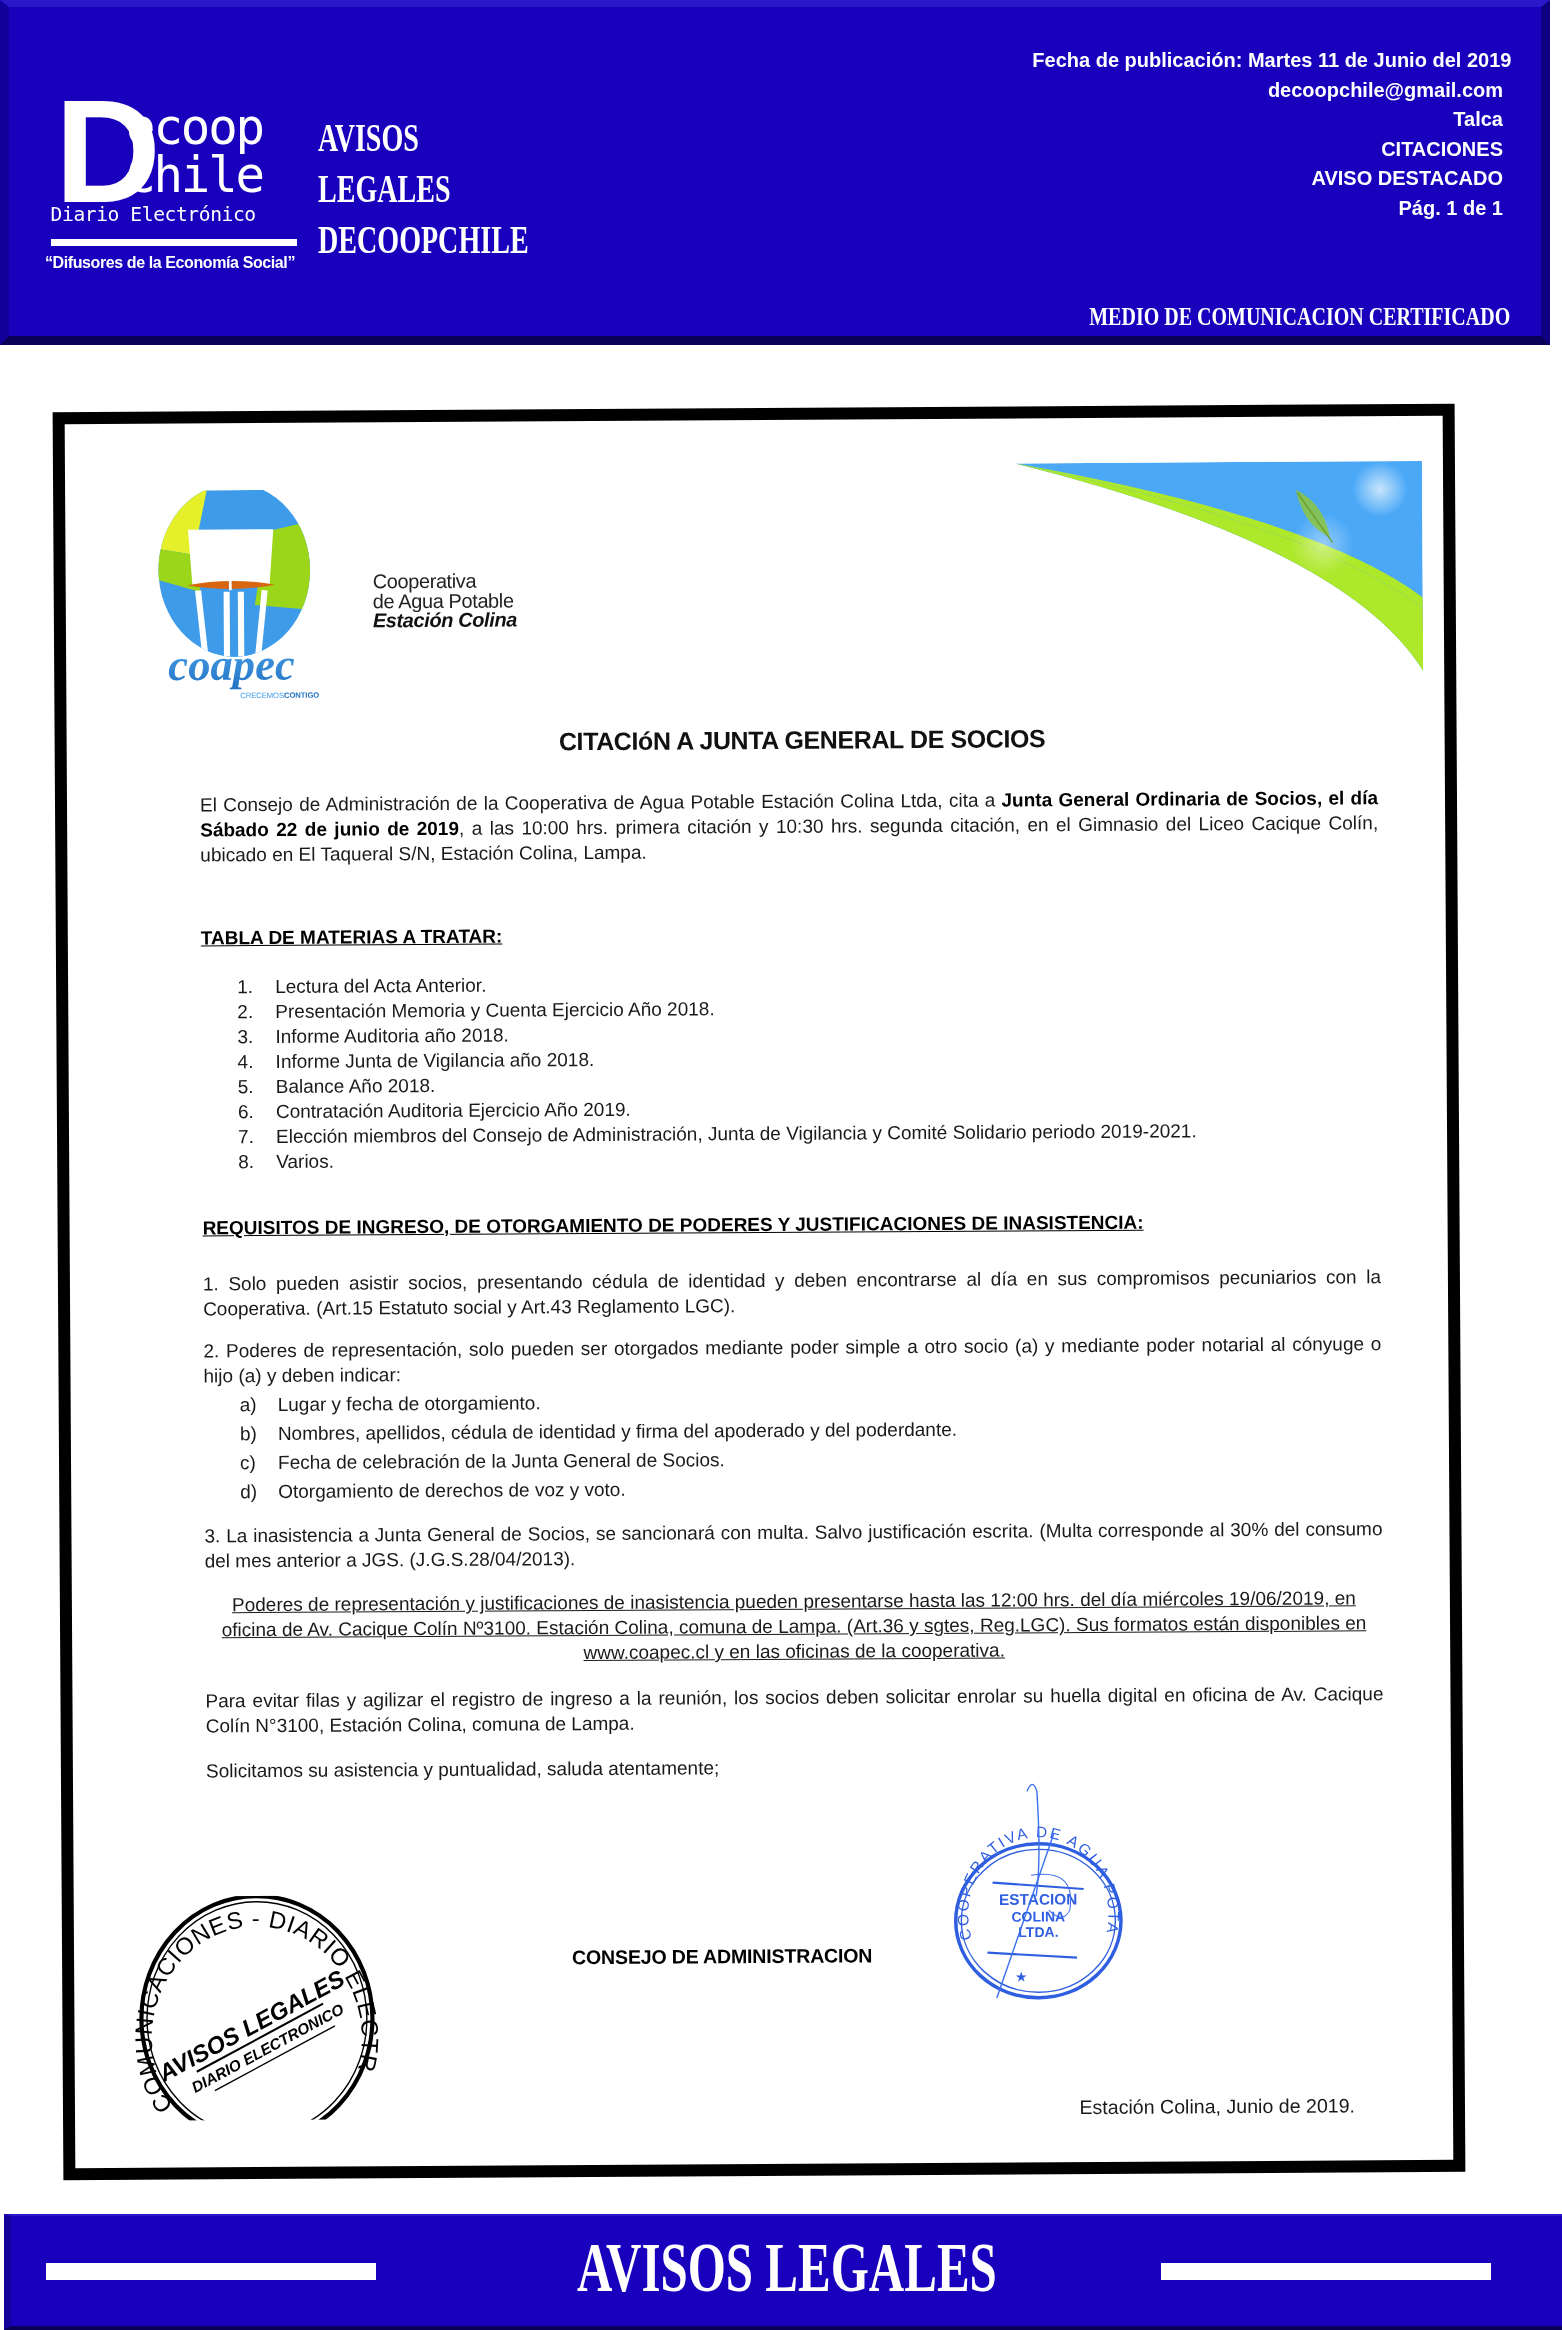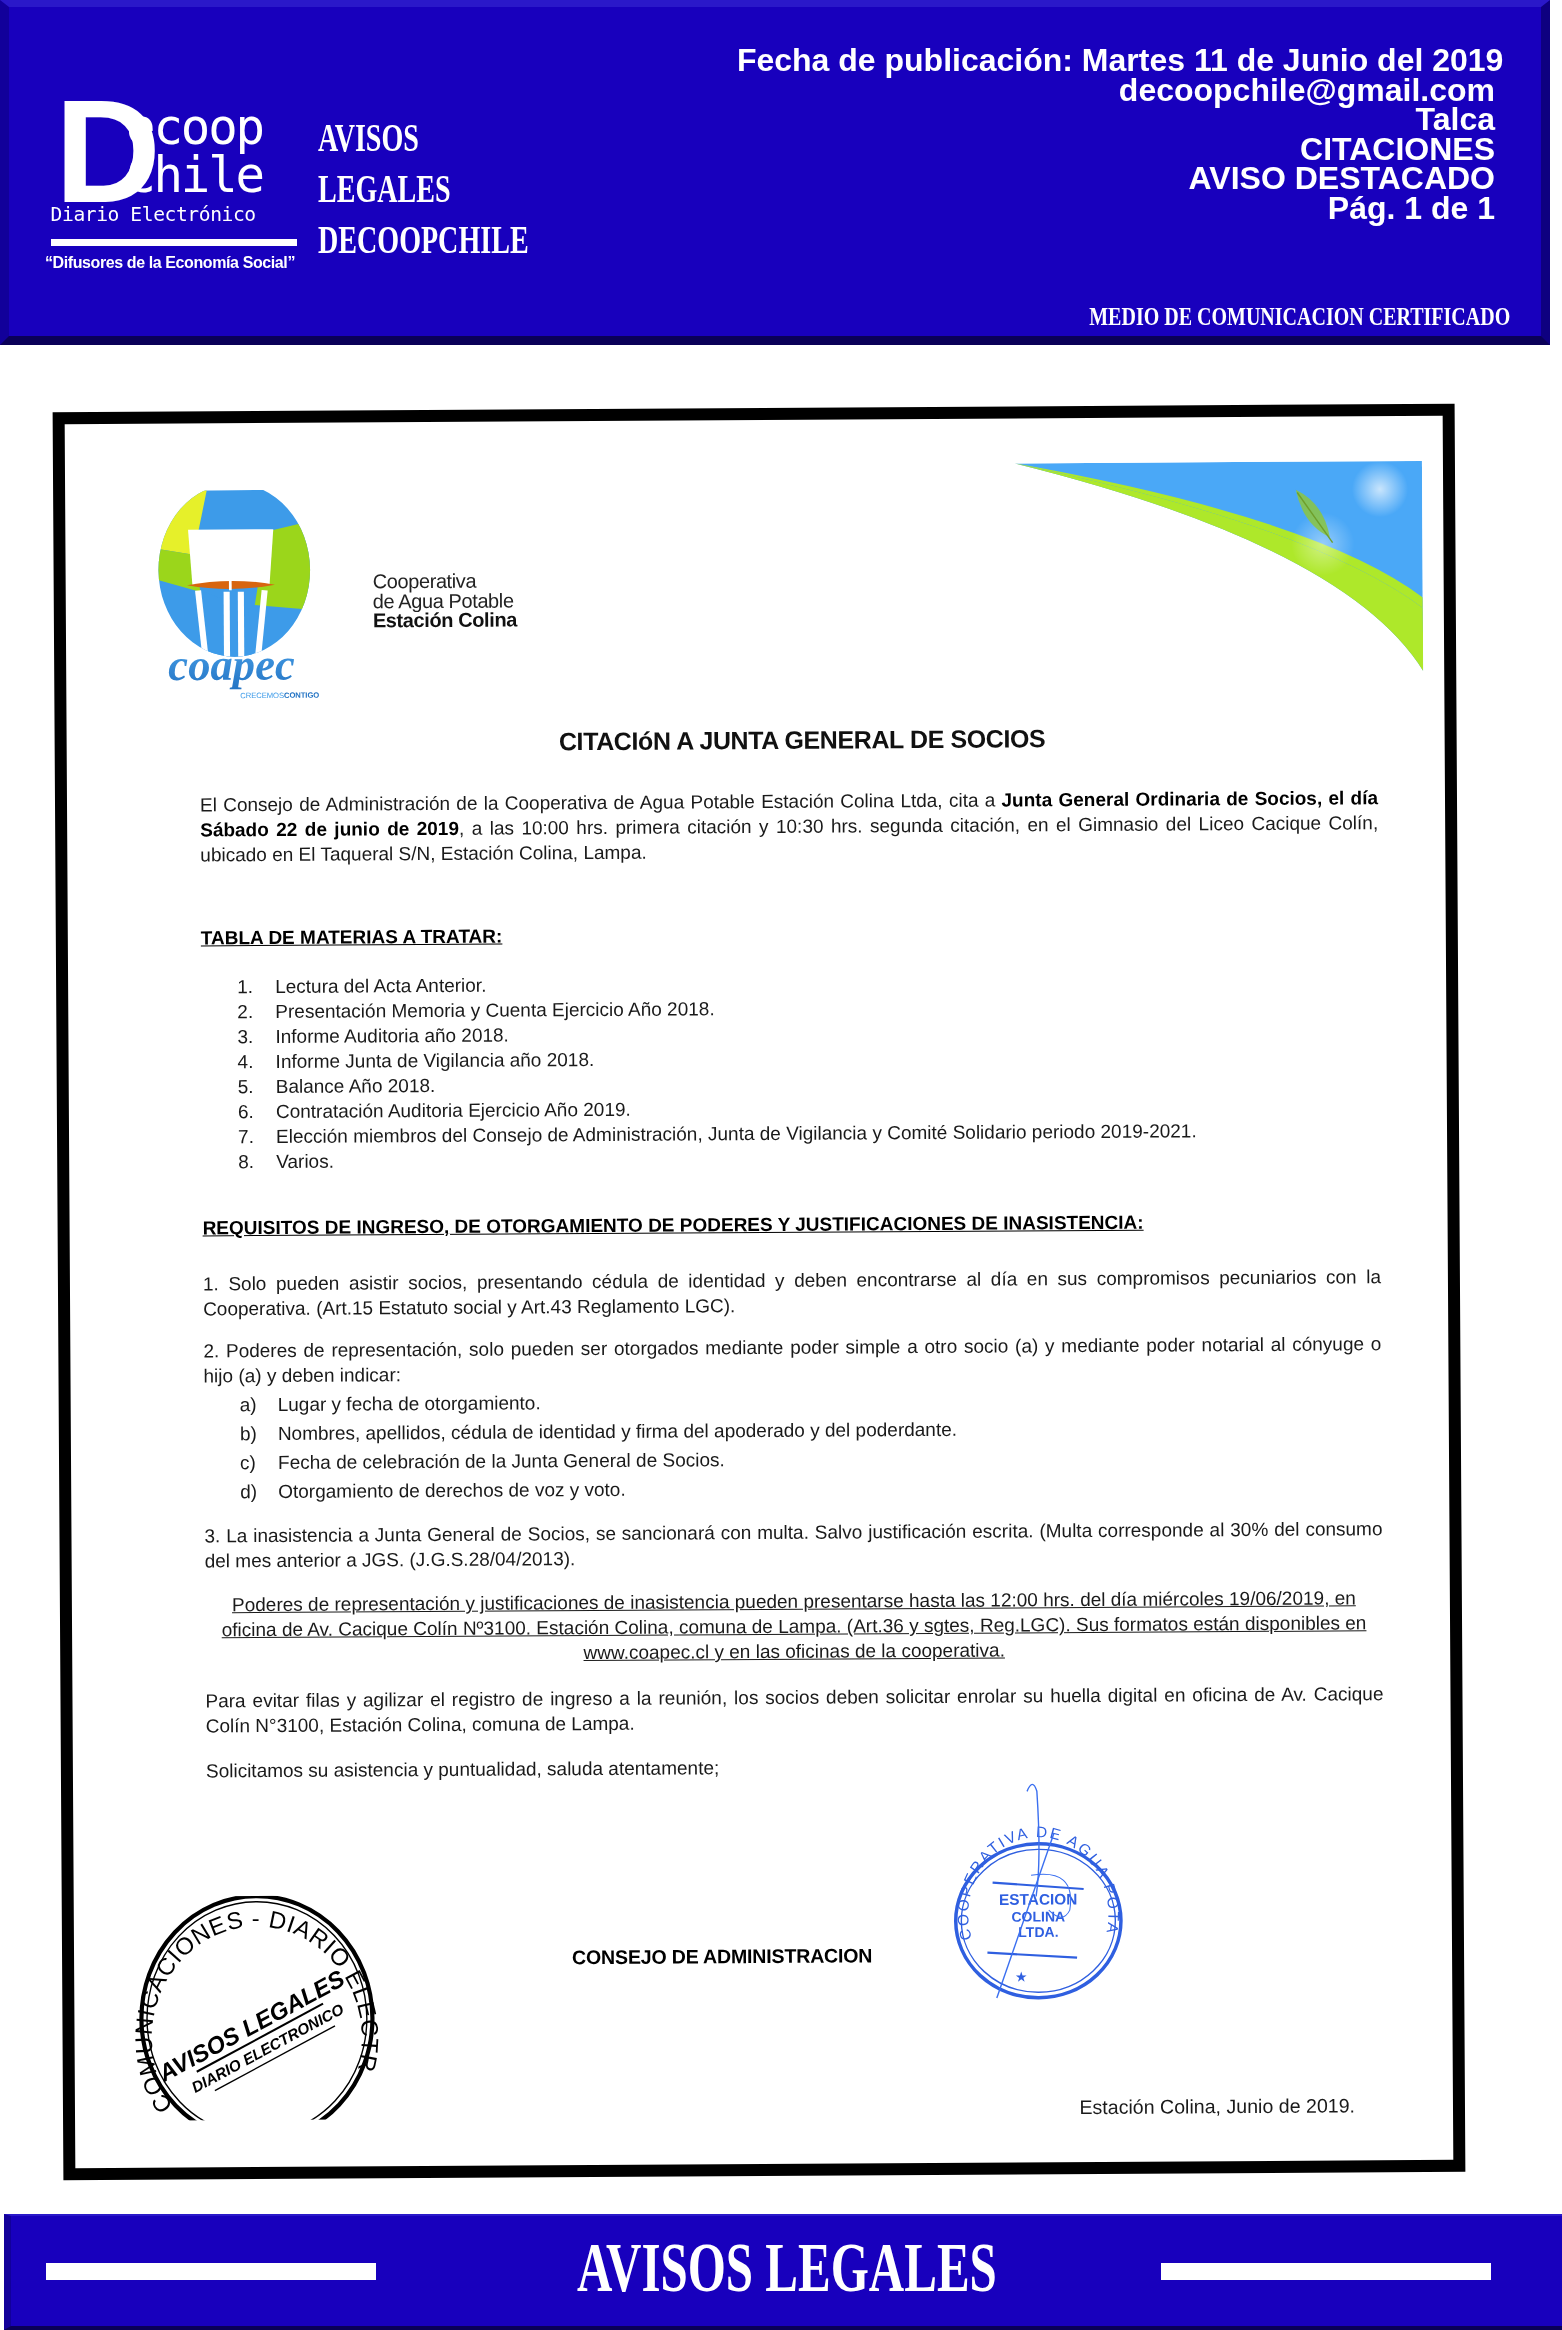--- a/index.html
+++ b/index.html
@@ -19,37 +19,37 @@
   .logo-D { position: absolute; left: 9.8px; top: 0; font-family: "Liberation Sans", sans-serif; font-weight: bold; font-size: 147px; line-height: 126px; letter-spacing: -2.8px; }
   .logo-ecoop { position: absolute; left: 81px; top: 15.4px; font-family: "DejaVu Sans Mono", monospace; font-size: 49px; line-height: 49px; letter-spacing: -2.1px; }
   .logo-chile { position: absolute; left: 81px; top: 63px; font-family: "DejaVu Sans Mono", monospace; font-size: 49px; line-height: 49px; letter-spacing: -2.1px; }
   .logo-sub { position: absolute; left: 5.6px; top: 115px; font-family: "DejaVu Sans Mono", monospace; font-size: 19.6px; line-height: 24px; letter-spacing: -0.4px; }
   .logo-bar { position: absolute; left: 5.6px; top: 151px; width: 246px; height: 7px; background: #fff; }
   .logo-tag { position: absolute; left: 0; top: 166px; font-family: "Liberation Sans", sans-serif; font-weight: bold; font-size: 16px; letter-spacing: -0.4px; white-space: nowrap; }
 
   .banner-title { position: absolute; left: 309px; top: 105px; color: #fff; font-family: "Liberation Serif", serif; font-weight: bold; font-size: 39px; line-height: 51px; transform: scaleX(0.72); transform-origin: left top; }
   .banner-title div { white-space: nowrap; }
 
-  .banner-info { position: absolute; right: 46px; top: 39px; text-align: right; color: #fff; font-weight: bold; font-size: 32px; line-height: 29.5px; }
+  .banner-info { position: absolute; right: 38px; top: 39px; text-align: right; color: #fff; font-weight: bold; font-size: 20px; line-height: 29.5px; }
   .banner-info div { white-space: nowrap; }
   .banner-info .first { margin-right: -8.4px; }
 
   .banner-cert { position: absolute; right: 31px; top: 296px; color: #fff; font-family: "Liberation Serif", serif; font-weight: bold; font-size: 25px; transform: scaleX(0.8); transform-origin: right top; white-space: nowrap; }
 
   
   .frame {
     position: absolute; left: 58px; top: 408px; width: 1402px; height: 1768px;
     border: 12.6px solid #000; background: #fff;
     transform: rotate(-0.35deg);
   }
   .frame-inner { position: absolute; left: 0; top: 0; width: 100%; height: 100%; }
 
   .coapec-logo { position: absolute; left: 84px; top: 70px; width: 210px; height: 210px; }
   .coop-label { position: absolute; left: 307px; top: 150px; font-family: "Liberation Sans", sans-serif; font-size: 20px; line-height: 19.6px; color: #222; letter-spacing: -0.4px; }
-  .coop-label .b { font-weight: bold; color: #111; }
+  .coop-label .b { font-weight: bold; color: #111; font-style: italic; }
 
   .corner-art { position: absolute; right: 21px; top: 45px; width: 407px; height: 210px; }
 
   .doc { position: absolute; left: 133px; top: 295px; width: 1178px; }
   .doc-title { text-align: center; font-weight: bold; font-size: 25px; margin-top: 11.2px; margin-left: 27px; letter-spacing: -0.4px; }
   .para { font-size: 19px; line-height: 25px; text-align: justify; color: #1a1a1a; }
   .para b { color: #000; }
   .p-intro { margin-top: 34px; }
   .sec-head { font-weight: bold; font-size: 19px; text-decoration: underline; margin-top: 60px; color: #000; }
   .sec-head.req { margin-top: 43px; }

